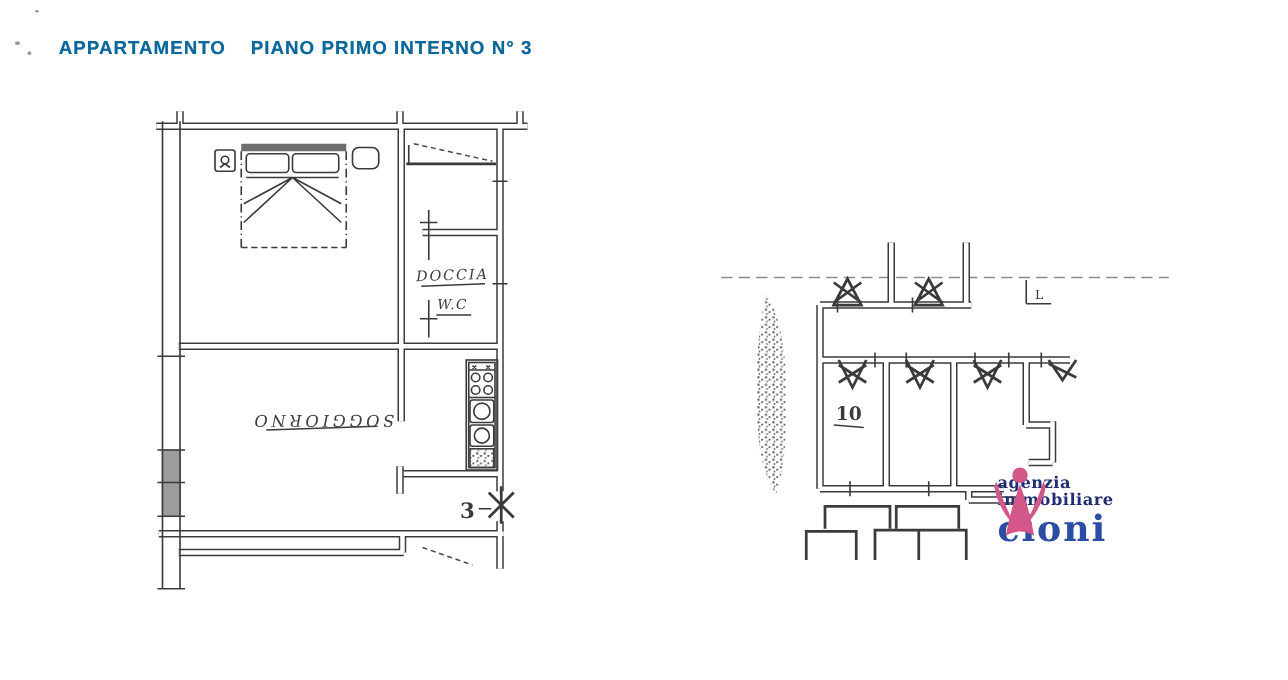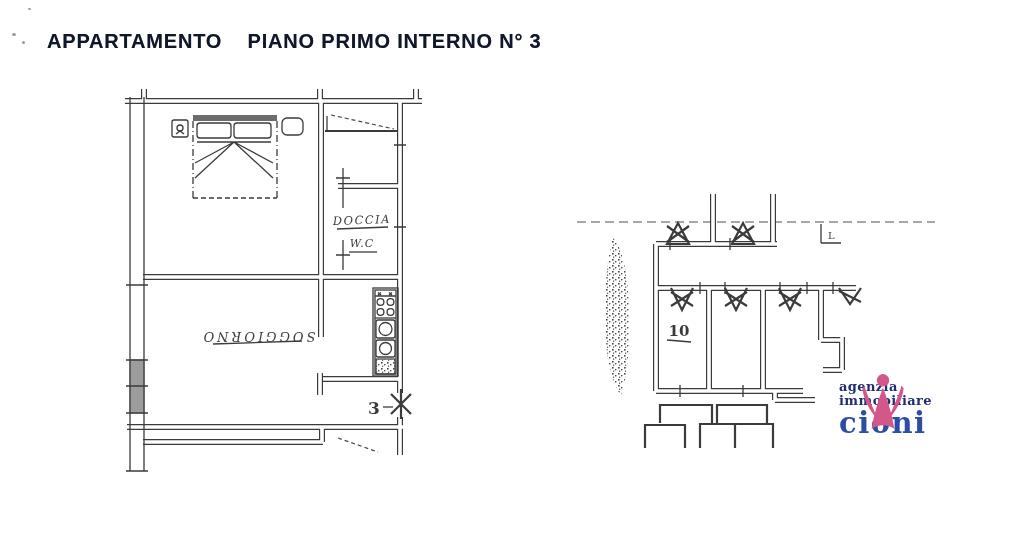--- a/index.html
+++ b/index.html
@@ -1,36 +1,36 @@
 <!DOCTYPE html>
 <html><head>
 <meta charset="utf-8">
 <style>
   html,body{margin:0;padding:0;background:#e9e9e9;}
   .page{
     position:relative;width:1030px;height:544px;background:#ffffff;
     overflow:hidden;font-family:"Liberation Sans",sans-serif;color:#2e2e2e;
   }
   .plan-title{
-    position:absolute;font-weight:700;font-size:20px;letter-spacing:.8px;
-    color:#0f172a;white-space:pre;text-shadow:0 0 .6px rgba(40,40,40,.55);
+    position:absolute;font-weight:700;font-size:15px;letter-spacing:.8px;
+    color:#0369a1;white-space:pre;text-shadow:0 0 .6px rgba(40,40,40,.55);
   }
   #title-apartment{left:47px;top:30px;}
   #title-storage{left:497px;top:157px;}
   svg{position:absolute;}
   #plan-apartment{left:110px;top:85px;}
   #plan-storage{left:575px;top:192px;}
   .w-outer{stroke:#3b3b3b;stroke-width:6;fill:none;}
   .w-inner{stroke:#ffffff;stroke-width:3.6;fill:none;}
   .thin{stroke:#3b3b3b;stroke-width:1.3;fill:none;}
   .thin2{stroke:#3b3b3b;stroke-width:2.2;fill:none;}
   .dash{stroke:#4a4a4a;stroke-width:1.2;fill:none;stroke-dasharray:4 3;}
   .secline{stroke:#8b8b8b;stroke-width:1.3;fill:none;stroke-dasharray:9 5;}
   .hand{font-family:"DejaVu Serif",serif;font-style:italic;fill:#3d3d3d;}
-  .logo{position:absolute;left:793px;top:372px;width:180px;height:74px;display:flex;align-items:flex-start;justify-content:center;}
+  .logo{position:absolute;left:793px;top:372px;width:180px;height:74px;display:flex;align-items:flex-start;}
   .logo-fig{width:46px;height:64px;flex:0 0 auto;}
   .logo-text{margin-left:5px;margin-top:8px;font-family:"DejaVu Serif",serif;line-height:1;}
   .logo-line{font-size:13px;font-weight:700;color:#232e72;letter-spacing:.4px;line-height:14px;}
   .logo-name{font-size:29px;font-weight:700;color:#2b4da3;letter-spacing:1.5px;margin-top:1px;}
   .noise{position:absolute;background:#9a9a9a;border-radius:50%;}
   .n1{left:28px;top:8px;width:3px;height:2px;}
   .n2{left:12px;top:33px;width:4px;height:3px;}
   .n3{left:22px;top:41px;width:3px;height:3px;}
 </style>
 </head>

